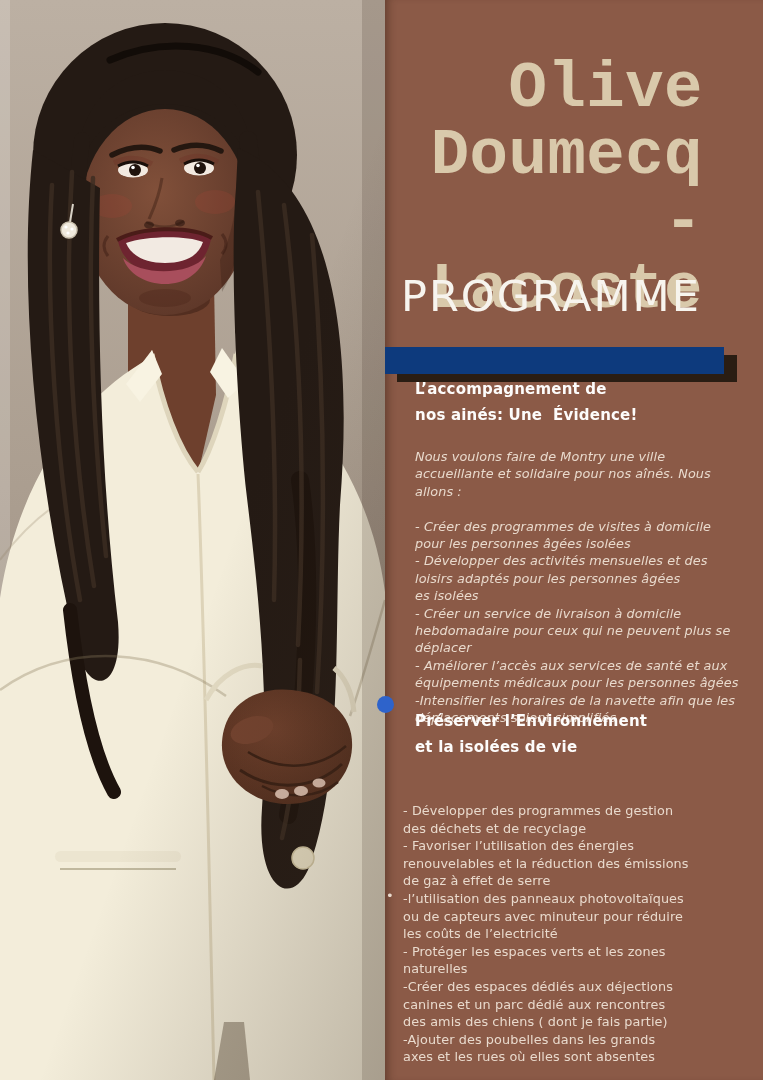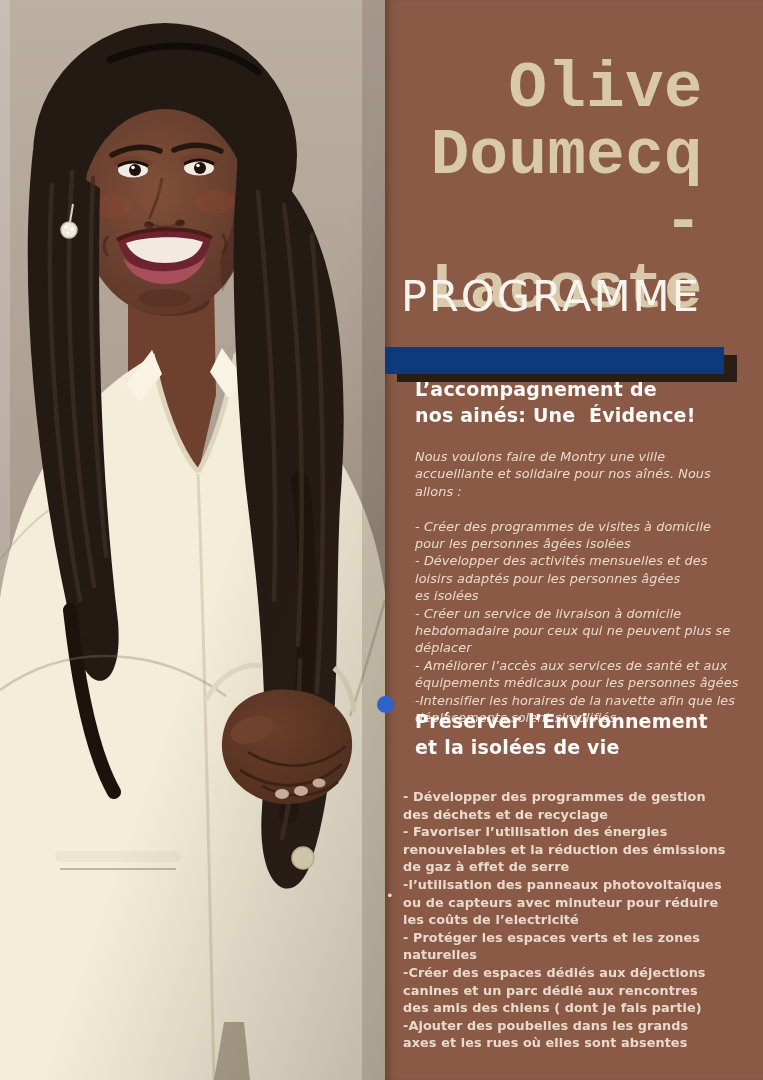--- a/index.html
+++ b/index.html
@@ -23,29 +23,29 @@
   .programme{
     position:absolute;left:16px;top:271px;margin:0;
     font-size:43px;font-weight:400;letter-spacing:2px;
     color:var(--programme-white,#f7f4ee);white-space:pre;
   }
   .bar{position:absolute;left:0;top:347px;width:339px;height:27px;
     background:var(--bar-navy,#0d3a7d);z-index:2;}
   .bar-shadow{position:absolute;left:12px;top:355px;width:340px;height:27px;
     background:var(--bar-shadow,#2a1d13);z-index:1;}
   .sec{position:absolute;}
-  .sec h2{margin:0;font-size:19px;line-height:26px;font-weight:700;
+  .sec h2{margin:0;font-size:15px;line-height:26px;font-weight:700;
     color:var(--heading-white,#fdfcfb);white-space:pre-wrap;letter-spacing:0.2px;}
   .sec p{margin:0;font-size:12.8px;line-height:17.4px;
     color:var(--body-text,#e9dacd);white-space:pre-wrap;letter-spacing:0.1px;}
   .sec1{left:30px;top:376px;width:346px;}
   .sec1 p{margin-top:20px;font-style:italic;}
   .sec2{left:18px;top:708px;width:360px;}
   .sec2 h2{margin-left:12px;}
-  .sec2 p{margin-top:28px;line-height:17.6px;font-weight:bold;}
+  .sec2 p{margin-top:42px;line-height:17.6px;}
   .blue-dot{position:absolute;left:-8px;top:696px;width:17px;height:17px;
     border-radius:50%;background:var(--dot-blue,#2e63cb);z-index:3;}
   .stray-dot{position:absolute;left:1px;top:888px;font-size:13px;
     color:var(--body-text,#e9dacd);}
 </style>
 </head>
 <body>
 
 <div class="page">
 

